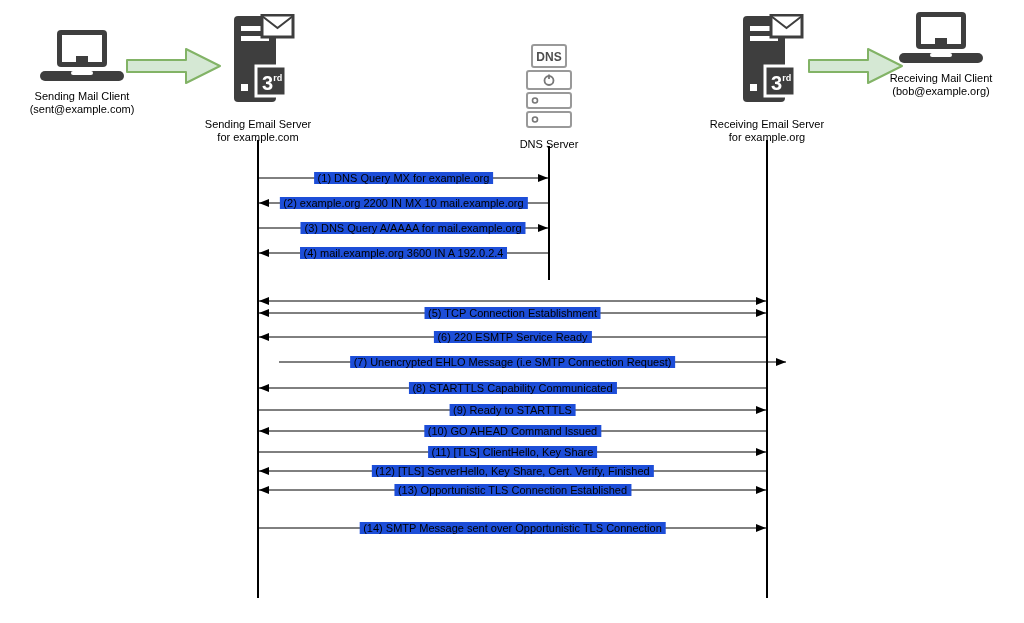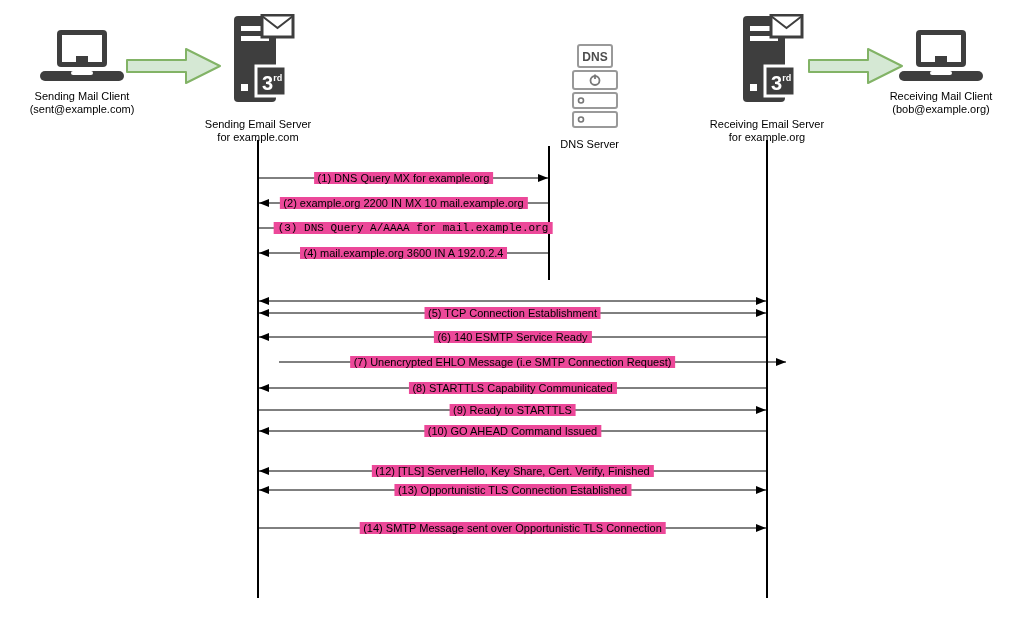--- a/index.html
+++ b/index.html
@@ -11,30 +11,30 @@
   .actor { position:absolute; text-align:center; }
   .actor svg { display:inline-block; }
   .actor-label { font-size:11px; line-height:13px; margin-top:4px; color:#000; }
   .lifeline { position:absolute; width:2px; background:#000; }
   #ll-send { left:257px; top:140px; height:458px; }
   #ll-dns  { left:548px; top:146px; height:134px; }
   #ll-recv { left:766px; top:140px; height:458px; }
   #actor-sending-client   { left:12px;  top:30px; width:140px; }
   #arrow-left             { left:126px; top:46px; position:absolute; }
   #actor-sending-server   { left:188px; top:14px; width:140px; }
-  #actor-dns              { left:479px; top:44px; width:140px;text-align:right; }
+  #actor-dns              { left:479px; top:44px; width:140px; }
   #actor-receiving-server { left:697px; top:14px; width:140px; }
   #arrow-right            { left:808px; top:46px; position:absolute; }
-  #actor-receiving-client { left:871px; top:30px; width:140px; }
+  #actor-receiving-client { left:871px; top:12px; width:140px; }
   #messages { position:absolute; left:0; top:0; width:100%; height:100%; }
   .msg { position:absolute; height:12px; }
   .msg svg { display:block; }
   .msg-label {
     position:absolute; left:50%; top:6px; transform:translate(-50%,-50%);
-    background:#ec4899; padding:0 4px; font-size:11px; white-space:nowrap; color:#000;
+    background:#1d4ed8; padding:0 4px; font-size:11px; white-space:nowrap; color:#000;
   }
 </style>
 </head>
 <body>
 
 <div class="canvas">
 
   <div class="actor" id="actor-sending-client">
     <svg width="84" height="52" viewBox="0 0 84 52">
       <rect x="17" y="0" width="50" height="37" rx="4" style="fill:var(--icon-dark)"></rect>
@@ -144,21 +144,21 @@
         </svg>
         <span class="msg-label">(1) DNS Query MX for example.org</span>
       </div>
       <div class="msg" style="left: 258px; top: 197px; width: 291px;">
         <svg width="291" height="12">
           <line x1="1" y1="6" x2="290" y2="6" stroke="#000000" stroke-width="1"></line>
           <path d="M 11 2 L 1 6 L 11 10 Z" fill="#000000"></path>
         </svg>
         <span class="msg-label">(2) example.org 2200 IN MX 10 mail.example.org</span>
       </div>
-      <div class="msg" style="left: 258px; top: 222px; width: 310px; font-family: Liberation Mono, monospace;">
+      <div class="msg" style="left: 258px; top: 222px; width: 310px;">
         <svg width="291" height="12">
           <line x1="1" y1="6" x2="290" y2="6" stroke="#000000" stroke-width="1"></line>
           <path d="M 280 2 L 290 6 L 280 10 Z" fill="#000000"></path>
         </svg>
         <span class="msg-label">(3) DNS Query A/AAAA for mail.example.org</span>
       </div>
       <div class="msg" style="left: 258px; top: 247px; width: 291px;">
         <svg width="291" height="12">
           <line x1="1" y1="6" x2="290" y2="6" stroke="#000000" stroke-width="1"></line>
           <path d="M 11 2 L 1 6 L 11 10 Z" fill="#000000"></path>
@@ -178,21 +178,21 @@
           <path d="M 498 2 L 508 6 L 498 10 Z" fill="#000000"></path>
           <path d="M 11 2 L 1 6 L 11 10 Z" fill="#000000"></path>
         </svg>
         <span class="msg-label">(5) TCP Connection Establishment</span>
       </div>
       <div class="msg" style="left: 258px; top: 331px; width: 509px;">
         <svg width="509" height="12">
           <line x1="1" y1="6" x2="508" y2="6" stroke="#000000" stroke-width="1"></line>
           <path d="M 11 2 L 1 6 L 11 10 Z" fill="#000000"></path>
         </svg>
-        <span class="msg-label">(6) 140 ESMTP Service Ready</span>
+        <span class="msg-label">(6) 220 ESMTP Service Ready</span>
       </div>
       <div class="msg" style="left: 258px; top: 356px; width: 509px; padding-left: 20px;">
         <svg width="509" height="12">
           <line x1="1" y1="6" x2="508" y2="6" stroke="#000000" stroke-width="1"></line>
           <path d="M 498 2 L 508 6 L 498 10 Z" fill="#000000"></path>
         </svg>
         <span class="msg-label">(7) Unencrypted EHLO Message (i.e SMTP Connection Request)</span>
       </div>
       <div class="msg" style="left: 258px; top: 382px; width: 509px;">
         <svg width="509" height="12">
@@ -208,20 +208,27 @@
         </svg>
         <span class="msg-label">(9) Ready to STARTTLS</span>
       </div>
       <div class="msg" style="left: 258px; top: 425px; width: 509px;">
         <svg width="509" height="12">
           <line x1="1" y1="6" x2="508" y2="6" stroke="#000000" stroke-width="1"></line>
           <path d="M 11 2 L 1 6 L 11 10 Z" fill="#000000"></path>
         </svg>
         <span class="msg-label">(10) GO AHEAD Command Issued</span>
       </div>
+      <div class="msg" style="left: 258px; top: 446px; width: 509px;">
+        <svg width="509" height="12">
+          <line x1="1" y1="6" x2="508" y2="6" stroke="#000000" stroke-width="1"></line>
+          <path d="M 498 2 L 508 6 L 498 10 Z" fill="#000000"></path>
+        </svg>
+        <span class="msg-label">(11) [TLS] ClientHello, Key Share</span>
+      </div>
       <div class="msg" style="left: 258px; top: 465px; width: 509px;">
         <svg width="509" height="12">
           <line x1="1" y1="6" x2="508" y2="6" stroke="#000000" stroke-width="1"></line>
           <path d="M 11 2 L 1 6 L 11 10 Z" fill="#000000"></path>
         </svg>
         <span class="msg-label">(12) [TLS] ServerHello, Key Share, Cert. Verify, Finished</span>
       </div>
       <div class="msg" style="left: 258px; top: 484px; width: 509px;">
         <svg width="509" height="12">
           <line x1="1" y1="6" x2="508" y2="6" stroke="#000000" stroke-width="1"></line>

